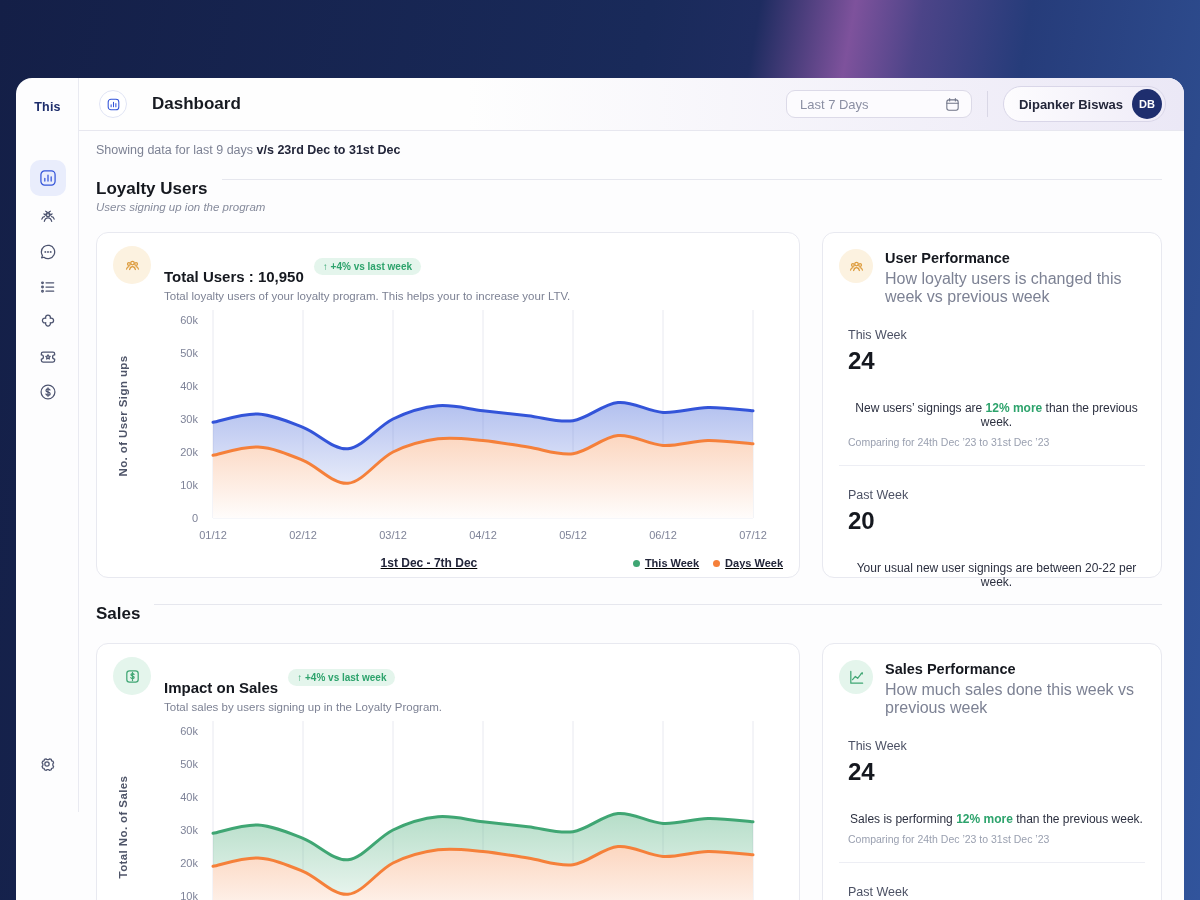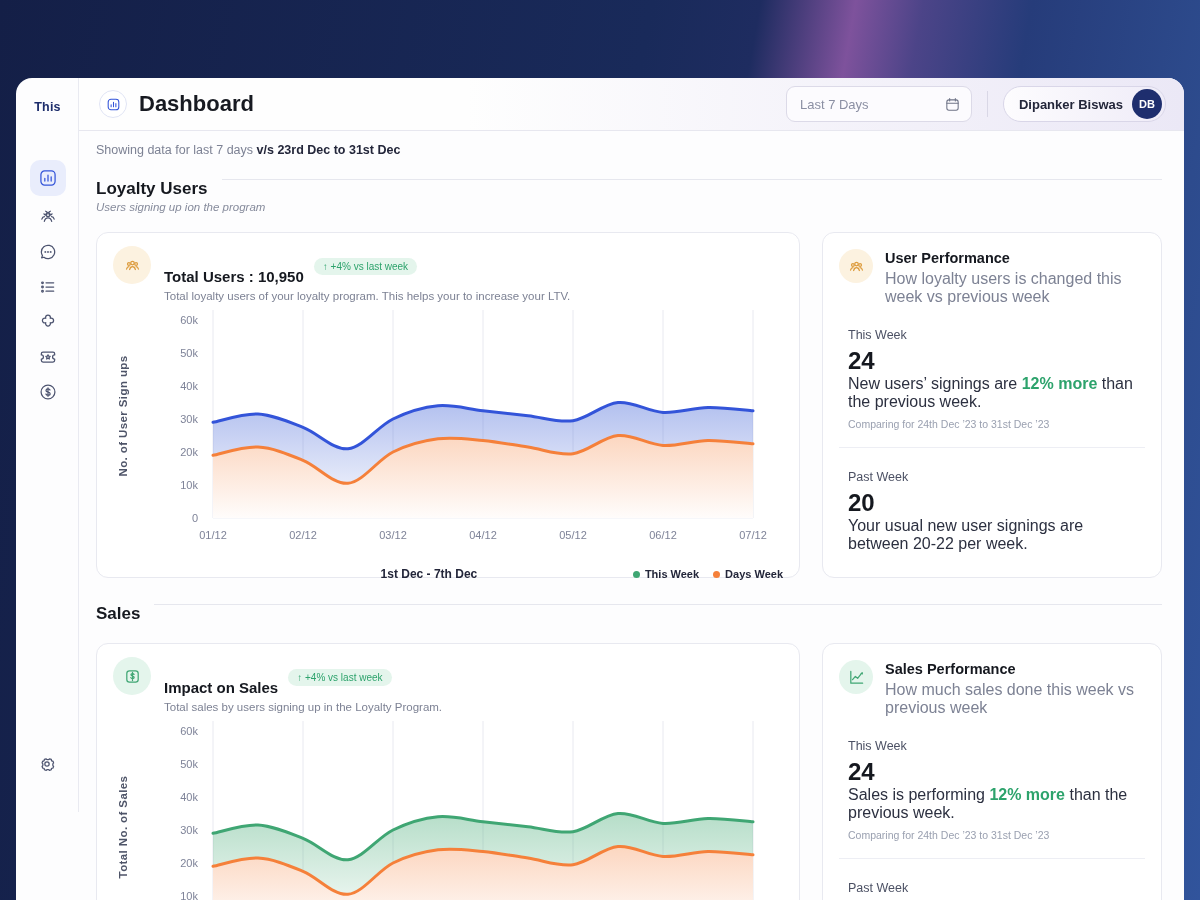--- a/index.html
+++ b/index.html
@@ -27,23 +27,23 @@
   .side-settings{ position:absolute; top:668px; left:13px; }
   
   .main{ flex:1; display:flex; flex-direction:column; min-width:0; }
   .main-header{
     height:53px; flex:0 0 53px; display:flex; align-items:center; padding:0 18px 0 20px;
     background:linear-gradient(90deg,#fefefe 35%,#ebe8f6 100%);
     border-bottom:1px solid #e7e7ef;
   }
   .hdr-icon{ width:28px; height:28px; border-radius:50%; border:1px solid #e0e4f4; background:#fff; display:flex; align-items:center; justify-content:center; }
   .hdr-icon svg{ width:15px; height:15px; stroke:#3354d9; stroke-width:1.7; fill:none; stroke-linecap:round; }
-  .main-header h1{ font-size:22px; font-weight:700; color:#171a21; margin-left:12px; }
+  .main-header h1{ font-size:17px; font-weight:700; color:#171a21; margin-left:25px; }
   .hdr-right{ margin-left:auto; display:flex; align-items:center; }
-  .date-select{ width:186px; height:36px; border:1px solid #dcdae8; border-radius:9px; background:#fcfbfe;
+  .date-select{ width:186px; height:28px; border:1px solid #dcdae8; border-radius:9px; background:#fcfbfe;
     display:flex; align-items:center; padding:0 10px 0 13px; cursor:pointer; }
   .date-select span{ font-size:13px; color:#8b8fa3; }
   .date-select svg{ margin-left:auto; width:17px; height:17px; stroke:#6f7487; stroke-width:1.5; fill:none; stroke-linecap:round; }
   .hdr-divider{ width:1px; height:26px; background:#d9d7e6; margin:0 15px; }
   .user-pill{ height:36px; border:1px solid #d9d6e8; border-radius:18px; background:linear-gradient(90deg,#fdfcfe,#efecf8);
     display:flex; align-items:center; padding:0 3px 0 15px; cursor:pointer; }
   .user-pill .name{ font-size:13px; font-weight:600; color:#23263a; margin-right:9px;text-align:right; }
   .avatar{ width:30px; height:30px; border-radius:50%; background:#1e2e6e; color:#fff; font-size:11px; font-weight:700;
     display:flex; align-items:center; justify-content:center; }
   
@@ -58,41 +58,41 @@
   .card{ background:#fff; border:1px solid #e8e9f0; border-radius:12px; }
   .chart-card{ width:704px; height:346px; padding:13px 16px; }
   .chart-card.tall{ height:400px; }
   .card-head{ display:flex; gap:13px; }
   .card-icon{ width:38px; height:38px; border-radius:50%; flex:0 0 38px; display:flex; align-items:center; justify-content:center; }
   .card-icon svg{ width:21px; height:21px; fill:none; stroke-width:1.4; stroke-linecap:round; stroke-linejoin:round; }
   .card-icon.orange{ background:#fcf2e0; } .card-icon.orange svg{ stroke:#dd9c3e; }
   .card-icon.green{ background:#e4f5ec; } .card-icon.green svg{ stroke:#3fa673; }
   .card-title-row{ display:flex; align-items:center; gap:10px; margin-top:2px; }
   .card-title-row h3{ font-size:15px; font-weight:700; color:#15181f;margin-top:20px; }
-  .badge{ font-size:10px; font-weight:400; color:#2da36c; background:#e4f5ec; border-radius:9px; padding:3px 9px; }
+  .badge{ font-size:10px; font-weight:700; color:#2da36c; background:#e4f5ec; border-radius:9px; padding:3px 9px; }
   .card-desc{ margin-top:5px; font-size:11.5px; color:#7d8294; }
   .chart{ margin-top:2px; }
   .chart .tick{ font-size:11px; fill:#7e8398; }
   .chart .ylab{ font-size:11.5px; font-weight:700; fill:#4e5468; letter-spacing:.4px; }
-  .chart-footer{ display:flex; align-items:center; padding-left:112px; margin-top:11px; }
+  .chart-footer{ display:flex; align-items:center; padding-left:112px; margin-top:0;text-decoration:underline; }
   .xlabel{ flex:1; text-align:center; font-size:12px; font-weight:700; color:#23263a; }
   .legend{ display:flex; gap:14px; }
   .legend-item{ display:flex; align-items:center; gap:5px; font-size:11px; font-weight:600; color:#23263a; }
   .dot{ width:7px; height:7px; border-radius:50%; display:inline-block; }
   
   .perf-card{ width:407px; padding:16px; height:346px; }
   .perf-card.tall{ height:400px; }
   .perf-card .card-head{ gap:12px; }
   .perf-card .card-icon{ width:34px; height:34px; flex-basis:34px; }
   .perf-card h3{ font-size:14.5px; font-weight:700; color:#15181f; margin-top:1px; }
   .perf-card .card-desc{ margin-top:4px; font-size:16px; }
   .perf-block{ margin:22px 0 0 9px; }
   .perf-label{ font-size:12.5px; color:#4c5164; }
   .perf-value{ font-size:24px; font-weight:800; color:#15181f; margin-top:5px; }
-  .perf-text{ font-size:16px; color:#2c3040; margin-top:0; }
+  .perf-text{ font-size:12px; color:#2c3040; margin-top:26px;text-align:center; }
   .perf-text .green{ color:#2da36c; font-weight:700; }
   .perf-compare{ font-size:10.5px; color:#9aa0b0; margin-top:7px; }
   .perf-divider{ height:1px; background:#edeef4; margin:17px 0 0 0; }
 </style>
 </head>
 <body>
 
 <div class="window">
 
   <aside class="sidebar">
@@ -173,21 +173,21 @@
         </div>
         <div class="hdr-divider"></div>
         <div class="user-pill">
           <span class="name">Dipanker Biswas</span>
           <span class="avatar">DB</span>
         </div>
       </div>
     </header>
 
     <div class="content">
-      <p class="subheader"><span>Showing data for last 7 days</span> <b>v/s 23rd Dec to 31st Dec</b></p>
+      <p class="subheader"><span>Showing data for last 9 days</span> <b>v/s 23rd Dec to 31st Dec</b></p>
 
       <div class="section-head">
         <h2>Loyalty Users</h2>
         <div class="rule"></div>
       </div>
       <p class="section-sub">Users signing up ion the program</p>
 
       <div class="cards-row">
         <div class="card chart-card">
           <div class="card-head">

